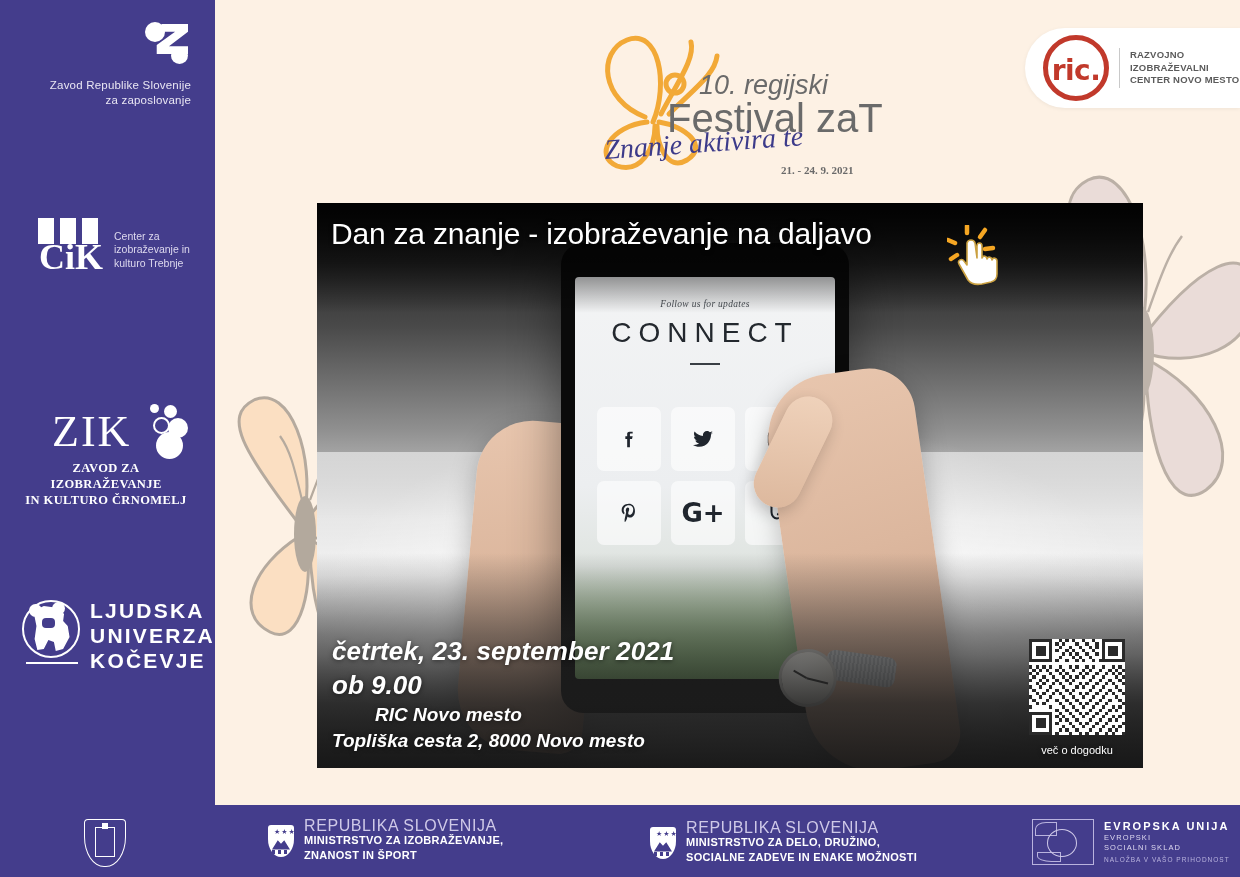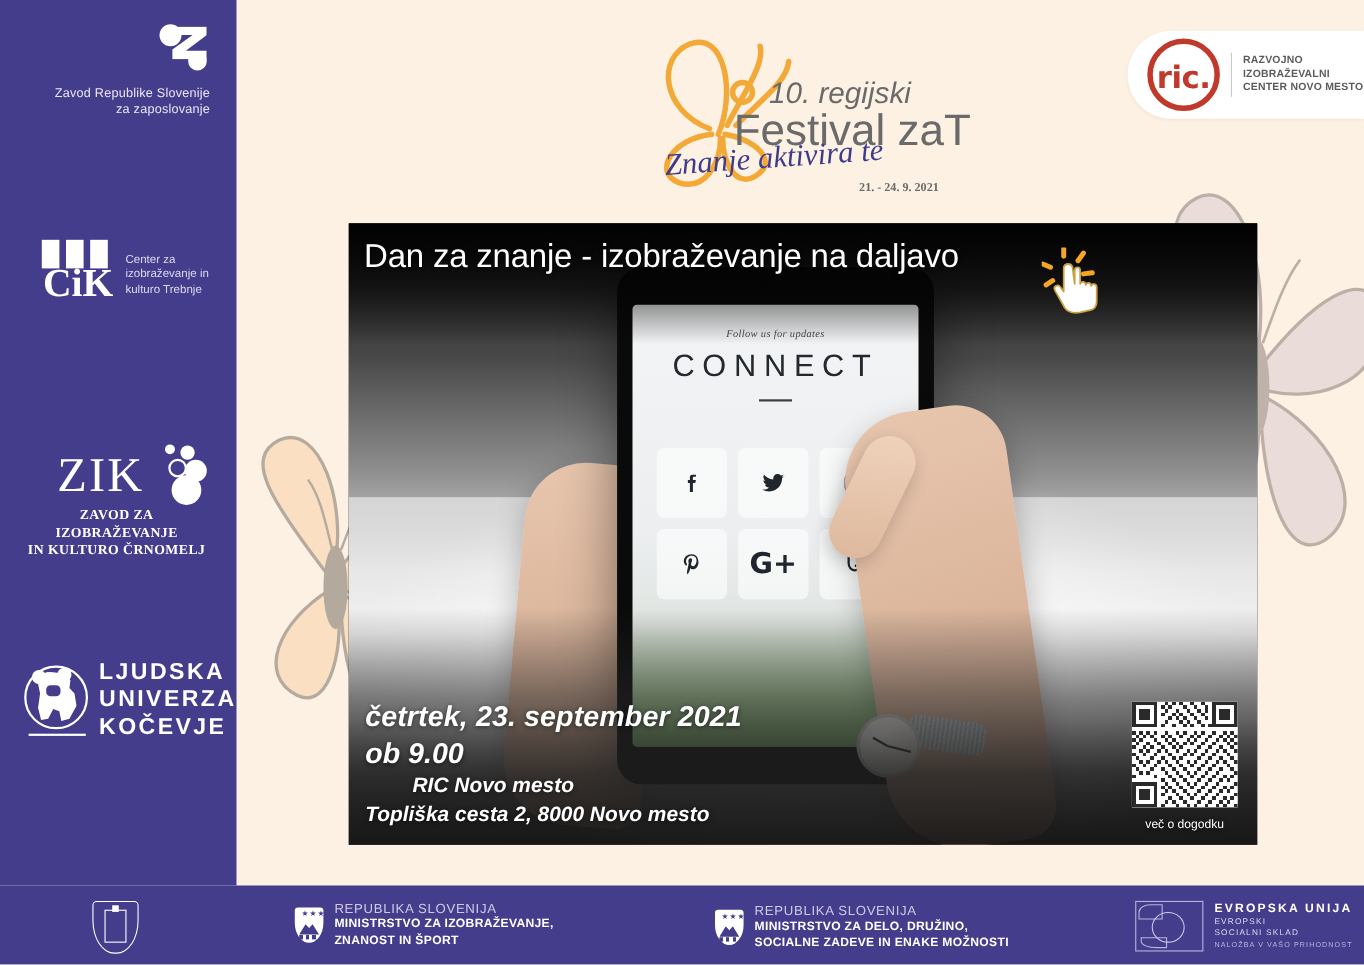--- a/index.html
+++ b/index.html
@@ -133,21 +133,21 @@
     font-size: 12.5px;
     font-weight: 700;
     color: #ffffff;
     line-height: 16px;
     letter-spacing: .4px;
     margin-top: 4px;
     text-align: center;
     width: 172px;
   }
 
-  .lu-wrap { display: flex; align-items: center; gap: 28px; }
+  .lu-wrap { display: flex; gap: 28px; }
   .lu-bear {
     width: 64px; height: 66px;
     position: relative;
   }
   .lu-bear .ring {
     position: absolute; left: 0; top: 2px;
     width: 58px; height: 58px;
     border: 2.5px solid #fff;
     border-radius: 50%;
     box-sizing: border-box;
@@ -500,21 +500,21 @@
     position: absolute; left: 6px; top: 3px;
     width: 14px; height: 7px;
     color: #443d8c; font-size: 7px; line-height: 7px; letter-spacing: 1px;
   }
   .shield-rs .wv {
     position: absolute; left: 4px; bottom: 3px;
     width: 18px; height: 4px;
     background: repeating-linear-gradient(90deg, #443d8c 0 3px, transparent 3px 6px);
   }
   .f-l1 {
-    font-size: 12px; font-weight: 400; color: #cfc9e8; letter-spacing: .6px; line-height: 14px;
+    font-size: 16px; font-weight: 400; color: #cfc9e8; letter-spacing: .6px; line-height: 14px;
   }
   .f-l2 {
     font-size: 11px; font-weight: 700; color: #ffffff; letter-spacing: .3px; line-height: 14.5px;
   }
   .eu-frame {
     width: 62px; height: 46px;
     border: 1.4px solid #b9b3de;
     position: relative;
     box-sizing: border-box;
     flex: none;

